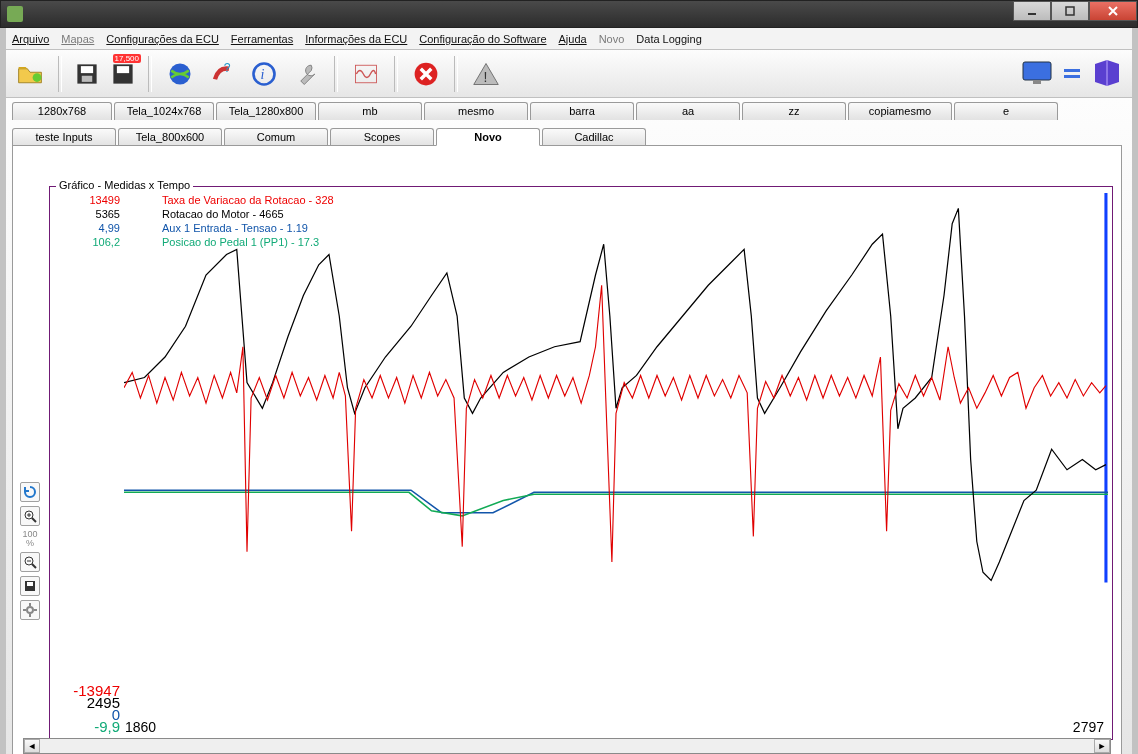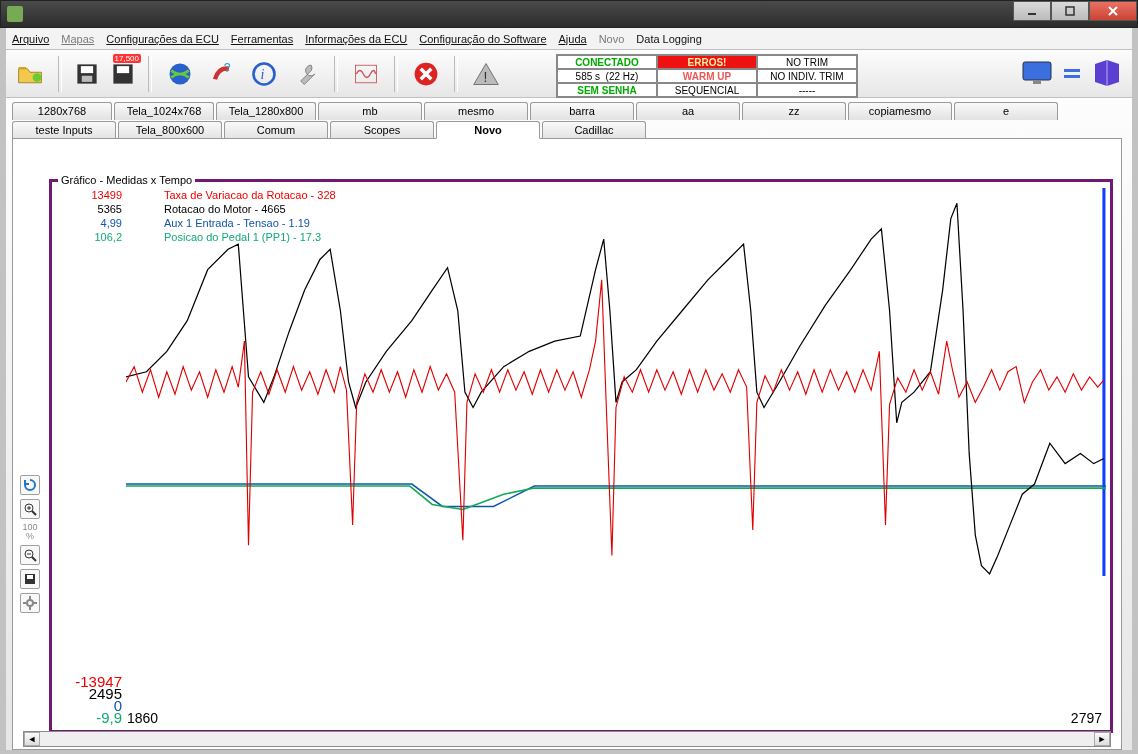--- a/index.html
+++ b/index.html
@@ -39,21 +39,21 @@
 
   .right-icons { position:absolute; right:8px; top:6px; display:flex; gap:8px; align-items:center;}
   .right-icons .ric { width:34px; height:34px; display:flex; align-items:center; justify-content:center;}
 
   
   .tabset { background: linear-gradient(#fdfdfd,#e6e6e6); padding: 4px 10px 0 6px;}
   .tabset .tab-row { display:flex; gap:0; flex-wrap:nowrap; }
   .tab { height:18px; min-width:90px; padding:0 10px; text-align:center; font-size:11px; line-height:17px; border:1px solid #9a9a9a; border-bottom:none; border-radius:3px 3px 0 0; background: linear-gradient(#fafafa,#e2e2e2); margin-right:2px; }
   .tab.active { background:#fff; font-weight:bold; border-bottom:1px solid #fff; position:relative; z-index:2;}
   .tab-content { border:1px solid #9a9a9a; background:#fff; margin-top:-1px; height: 612px; position:relative; }
-  .chart-frame { position:absolute; left:36px; top:40px; right:8px; bottom:16px; border:3px solid #701a75;}
+  .chart-frame { position:absolute; left:36px; top:40px; right:8px; bottom:16px; border:1px solid #701a75;}
   .legend { position:absolute; left:112px; top:6px; font-size:11px; line-height:14px;}
   .legend .l1{color:#e00;} .legend .l2{color:#000;} .legend .l3{color:#15a;} .legend .l4{color:#1a7;}
   .ylabels { position:absolute; left:0; top:6px; font-size:11px; text-align:right; width:70px; line-height:14px;}
   .ylabels .y1{color:#e00;} .ylabels .y2{color:#000;} .ylabels .y3{color:#15a;} .ylabels .y4{color:#1a7;}
   .ylabels-bot { position:absolute; left:0; bottom:6px; width:70px; text-align:right; font-size:15px; line-height:12px;}
   .xlabels { position:absolute; bottom:4px; left:75px; right:8px; display:flex; justify-content:space-between; font-size:14px;}
   .chart-svg { position:absolute; left:74px; top:6px; right:4px; bottom:22px; }
 
   .side-tools { position:absolute; left:6px; top:336px; width:22px; display:flex; flex-direction:column; gap:4px; align-items:center;}
   .side-tools .sbtn { width:20px; height:20px; border:1px solid #a0a0a0; background:#f8f8f8; display:flex; align-items:center; justify-content:center; border-radius:2px;}
@@ -167,31 +167,20 @@
         </svg>
       </div>
   <div class="vsep"></div>
   <div class="tbtn">
         <svg viewBox="0 0 32 32">
           <path d="M16 4 L30 28 H2 Z" fill="#bbb" stroke="#666"></path>
           <text x="13" y="25" font-size="16" fill="#333">!</text>
         </svg>
       </div>
 
-  <div class="status-grid">
-    <div class="sg-green">CONECTADO</div>
-    <div class="sg-red">ERROS!</div>
-    <div>NO TRIM</div>
-    <div><span>585 s</span>&nbsp;&nbsp;<span>(22 Hz)</span></div>
-    <div class="sg-orange">WARM UP</div>
-    <div>NO INDIV. TRIM</div>
-    <div class="sg-green">SEM SENHA</div>
-    <div>SEQUENCIAL</div>
-    <div>-----</div>
-  </div>
 
   <div class="right-icons">
     <div class="ric">
           <svg width="32" height="26" viewBox="0 0 32 26">
             <rect x="2" y="2" width="28" height="18" rx="2" fill="#3b6fe0" stroke="#234"></rect>
             <rect x="12" y="20" width="8" height="4" fill="#888"></rect>
           </svg>
         </div>
     <div class="ric" style="width:20px">
           <svg width="20" height="20" viewBox="0 0 20 20">
@@ -214,21 +203,21 @@
         <div class="tab" style="min-width: 100px;">Tela_1024x768</div>
         <div class="tab" style="min-width: 100px;">Tela_1280x800</div>
         <div class="tab" style="min-width: 104px;">mb</div>
         <div class="tab" style="min-width: 104px;">mesmo</div>
         <div class="tab" style="min-width: 104px;">barra</div>
         <div class="tab" style="min-width: 104px;">aa</div>
         <div class="tab" style="min-width: 104px;">zz</div>
         <div class="tab" style="min-width: 104px;">copiamesmo</div>
         <div class="tab" style="min-width: 104px;">e</div>
       </div>
-  <div class="tab-row" id="tabrow2" style="margin-top:1px">
+  <div class="tab-row" id="tabrow2" style="margin-top:8px">
         <div class="tab" style="min-width: 104px;">teste Inputs</div>
         <div class="tab" style="min-width: 104px;">Tela_800x600</div>
         <div class="tab" style="min-width: 104px;">Comum</div>
         <div class="tab" style="min-width: 104px;">Scopes</div>
         <div class="tab active" style="min-width: 104px;">Novo</div>
         <div class="tab" style="min-width: 104px;">Cadillac</div>
       </div>
 
   <div class="tab-content">
 

